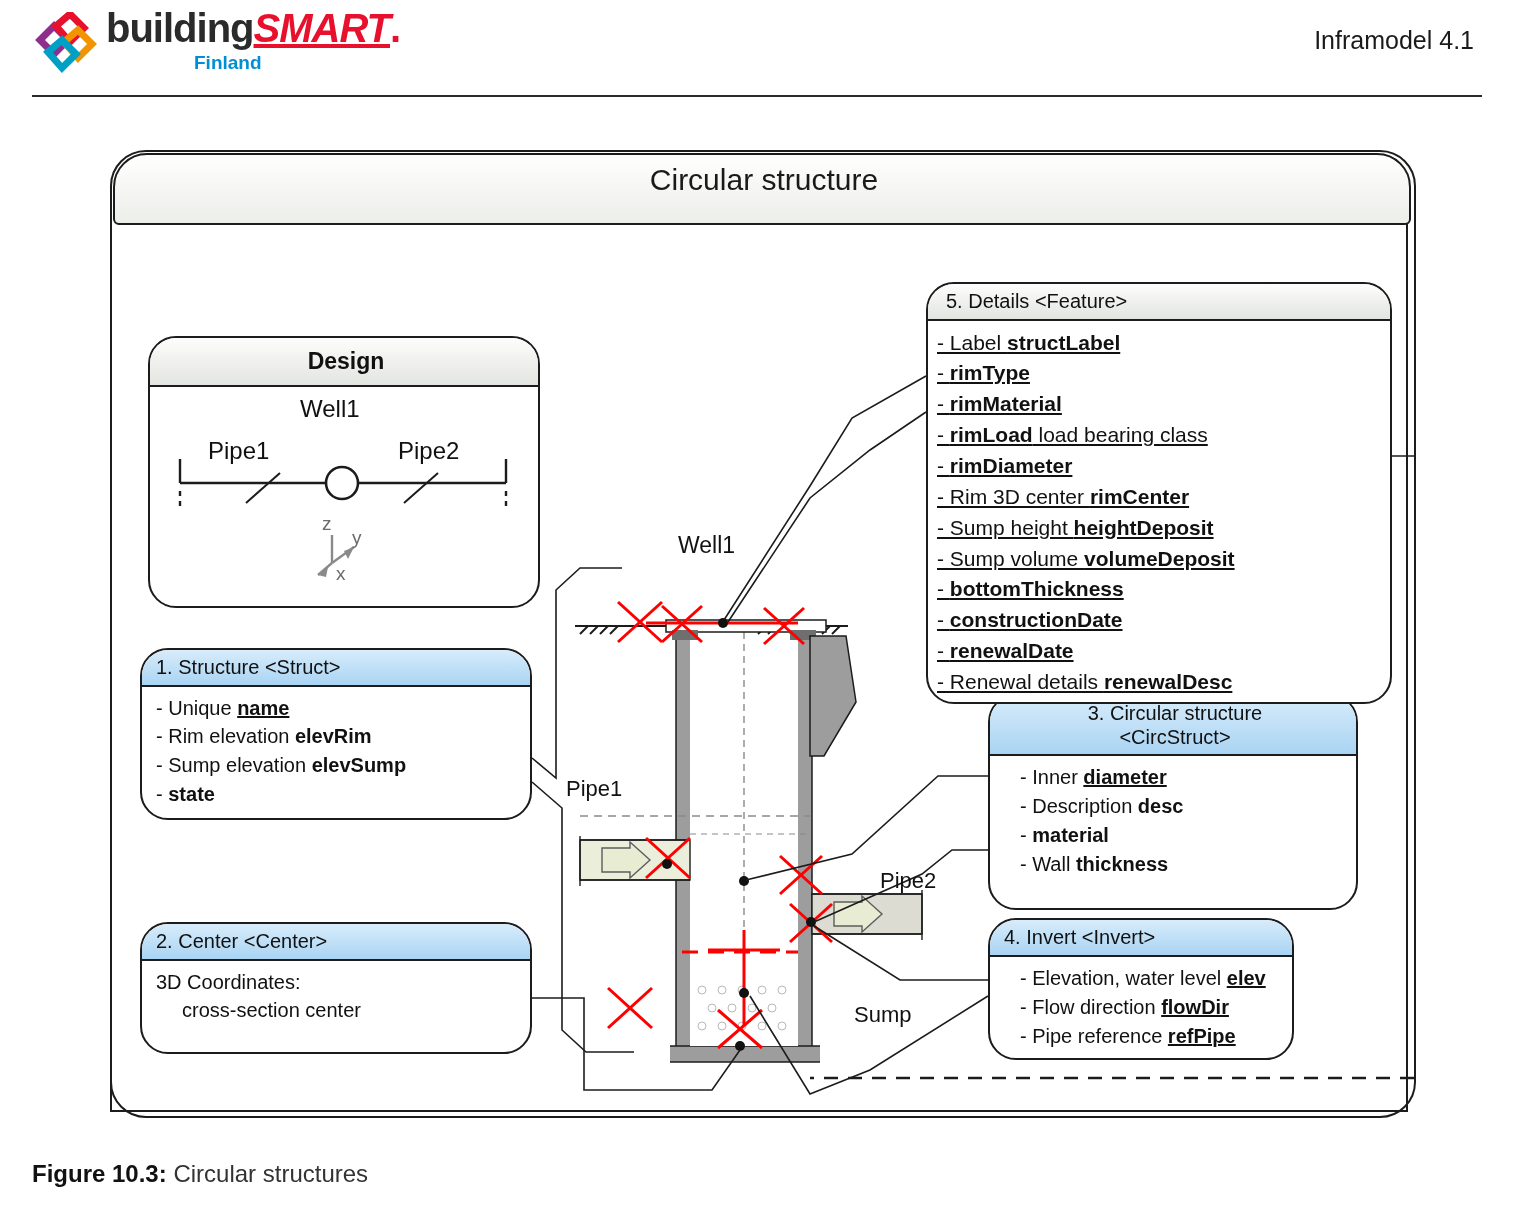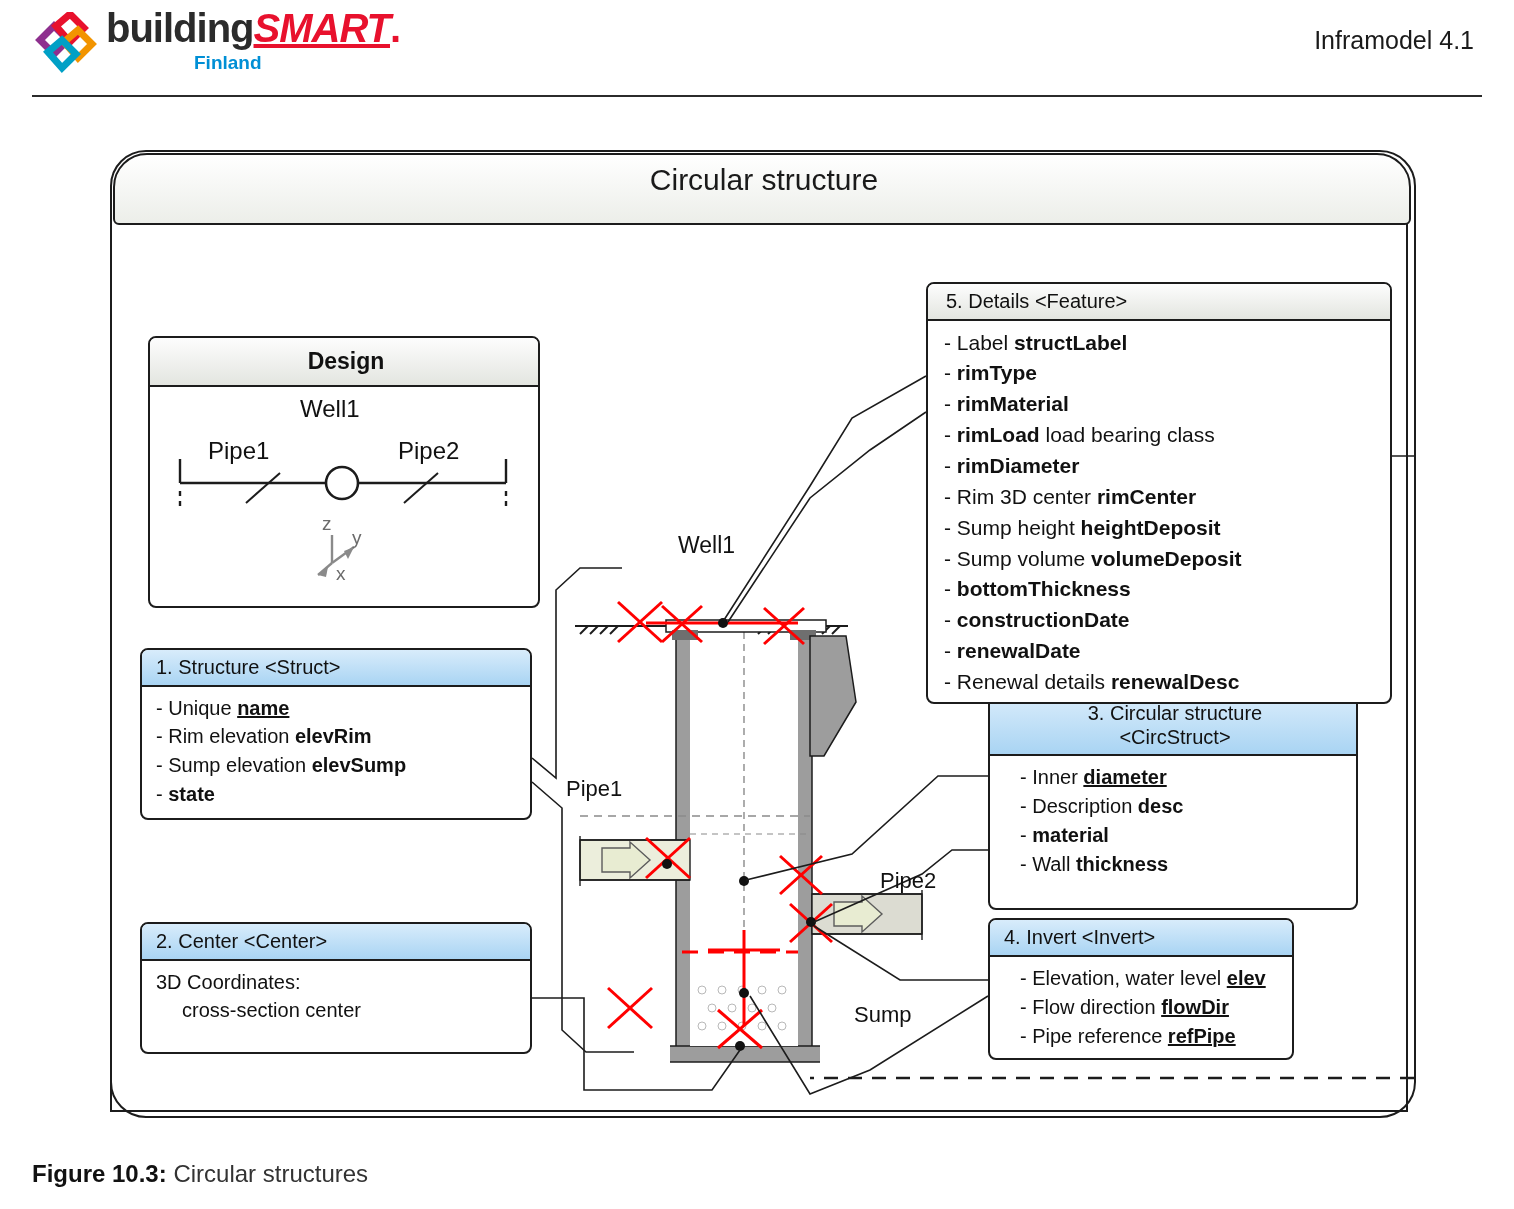--- a/index.html
+++ b/index.html
@@ -104,21 +104,21 @@
     border: 2px solid #1c1c1c;
     border-top: none;
     box-sizing: border-box;
   }
 
   
   .box {
     position: absolute;
     box-sizing: border-box;
     border: 2px solid #1c1c1c;
-    border-radius: 8px;
+    border-radius: 28px;
     background: #fff;
     overflow: hidden;
   }
   .box > .box-head {
     box-sizing: border-box;
     padding: 6px 10px 5px 14px;
     font-size: 20px;
     line-height: 1.18;
     color: #111;
     border-bottom: 2px solid #1c1c1c;
@@ -145,21 +145,21 @@
   #design-canvas { position: relative; width: 100%; height: 200px; }
 
   #struct-box   { left: 30px;  top: 498px; width: 392px; height: 172px; }
   #center-box   { left: 30px;  top: 772px; width: 392px; height: 132px; }
   #details-box  { left: 816px; top: 132px; width: 466px; height: 422px; }
   #circ-box     { left: 878px; top: 544px; width: 370px; height: 216px; }
   #invert-box   { left: 878px; top: 768px; width: 306px; height: 142px; }
 
   #details-box .box-head { text-align: left; padding-left: 18px; }
   #circ-box .box-head { text-align: center; }
-  #details-box .box-body { font-size: 21px; line-height: 1.47; padding-left: 16px; }
+  #details-box .box-body { font-size: 21px; line-height: 1.47; padding-left: 9px; text-decoration: underline; }
   #circ-box .box-body,
   #invert-box .box-body { font-size: 20px; line-height: 1.45; padding-left: 30px; }
 
   
   #illustration {
     position: absolute;
     left: 0; top: 0;
     width: 1306px; height: 968px;
     pointer-events: none;
   }

